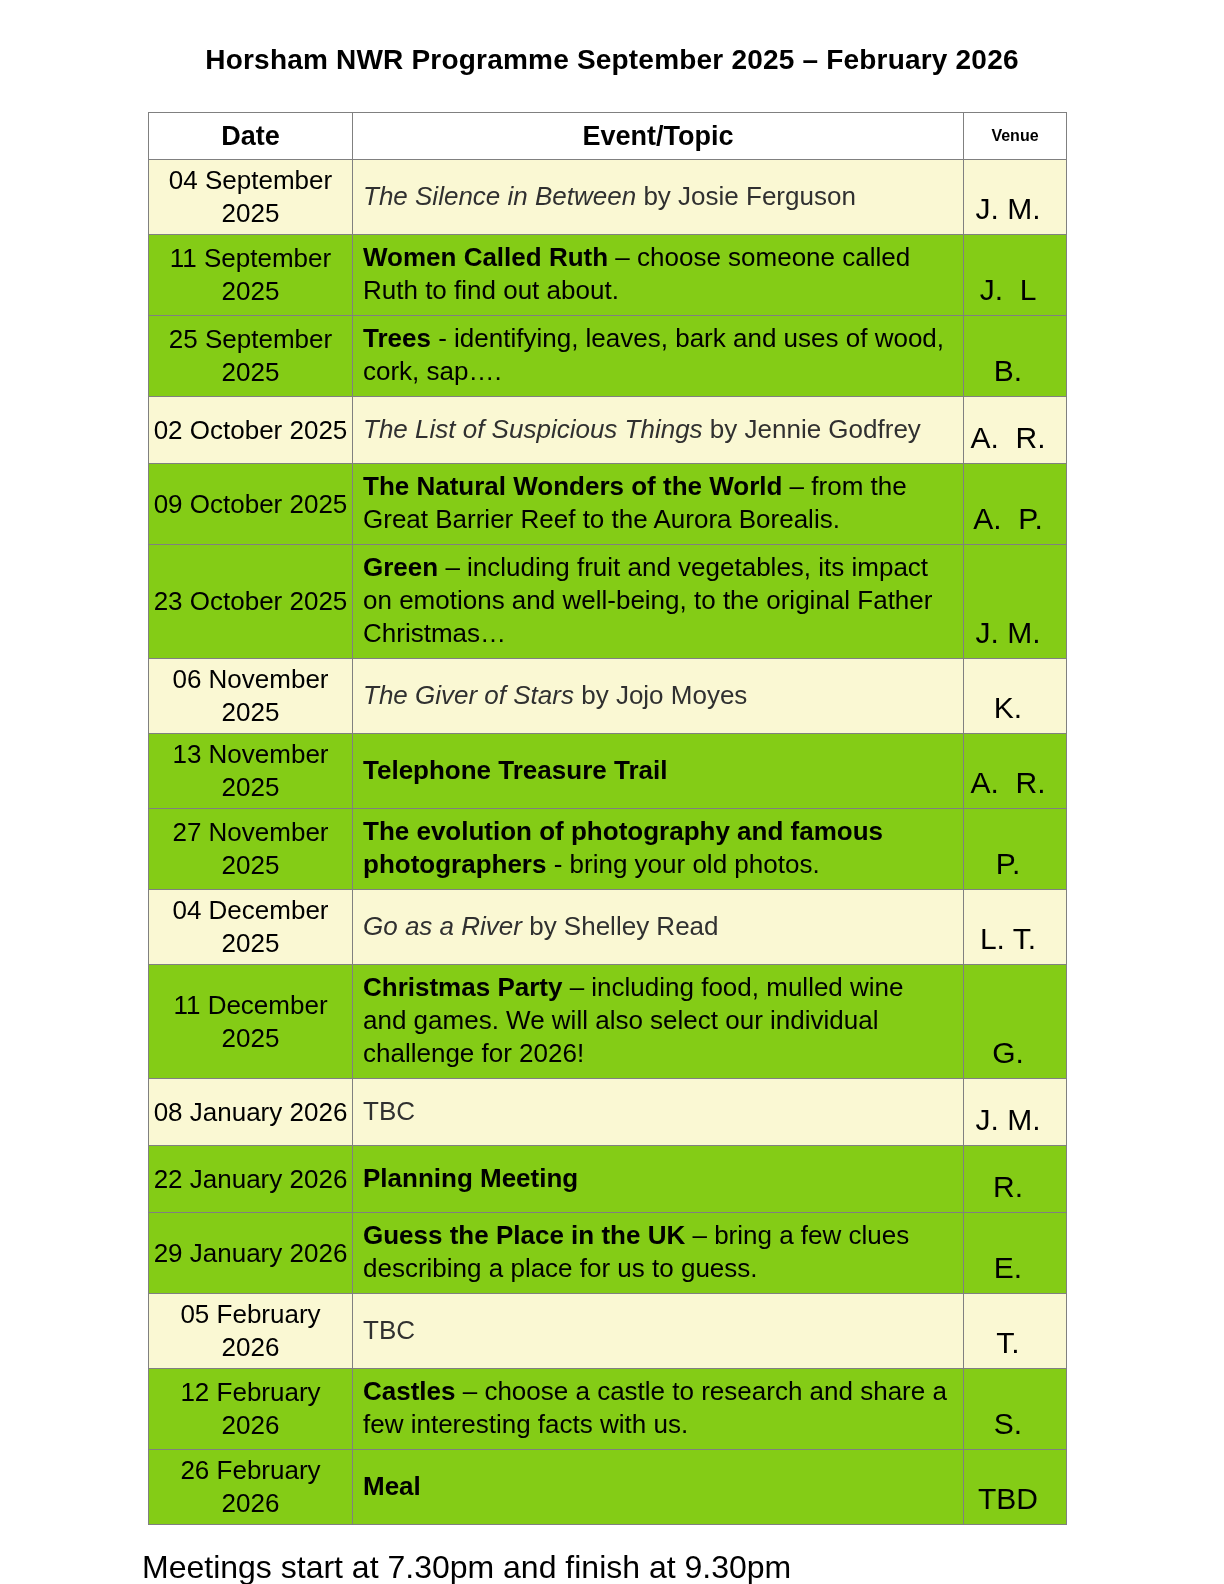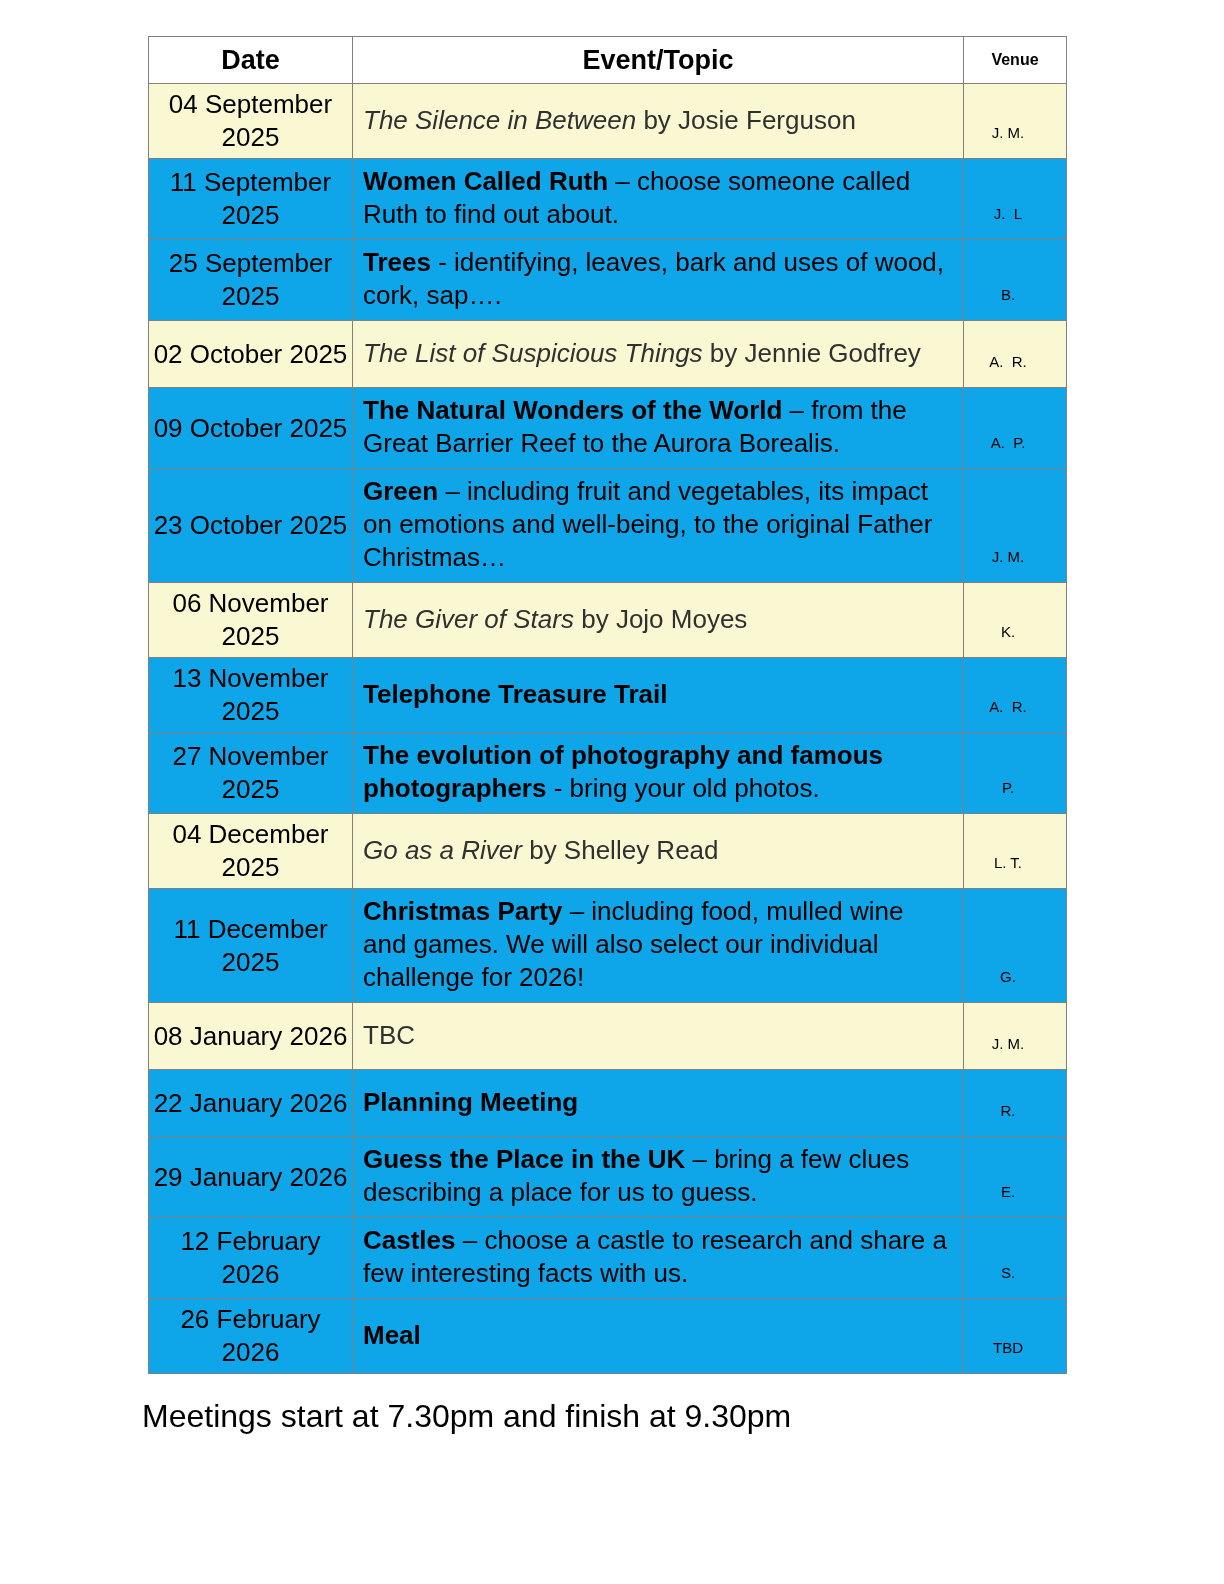--- a/index.html
+++ b/index.html
@@ -18,37 +18,38 @@
   }
   col.c-date{width:204px}
   col.c-event{width:611px}
   col.c-venue{width:103px}
   th,td{border:1px solid var(--border);}
   th{
     font-weight:bold;font-size:27px;height:46px;
     text-align:center;vertical-align:middle;background:#fff;padding:0 7px;
   }
   th.venue-h{font-size:16px;}
-  td{font-size:26px;line-height:33px;height:52px;background:#0ea5e9;}
+  td{font-size:26px;line-height:33px;height:52px;background:#84cc16;}
   td.cell-date{text-align:center;vertical-align:middle;padding:4px 3px;}
   td.cell-event{text-align:left;vertical-align:middle;padding:6px 16px 8px 10px;}
   td.cell-venue{
     text-align:center;vertical-align:bottom;
-    padding:4px 16px 9px 2px;font-size:15px;white-space:pre;
+    padding:4px 16px 9px 2px;font-size:30px;white-space:pre;
   }
   tr.highlight td{background:var(--hl);}
   tr.highlight td.cell-event{color:var(--bookText);}
   .b{font-weight:bold;}
   .i{font-style:italic;}
   .footer{font-size:32px;margin:24px 0 0 142px;}
 </style>
 </head>
 <body style="--hl: #FAF8D3; --border: #808080; --bookText: #303030; color: rgb(0, 0, 0);">
 
 <div class="page">
+  <h1 class="title">Horsham NWR Programme September 2025 – February 2026</h1>
 
   <table class="programme">
     <colgroup>
       <col class="c-date">
         <col class="c-event">
         <col class="c-venue">
     </colgroup>
     <thead>
       <tr>
         <th>Date</th>
@@ -120,20 +121,25 @@
         <tr>
           <td class="cell-date">22 January 2026</td>
           <td class="cell-event"><span class="b">Planning Meeting</span></td>
           <td class="cell-venue">R.</td>
         </tr>
         <tr>
           <td class="cell-date">29 January 2026</td>
           <td class="cell-event"><span class="b">Guess the Place in the UK</span><span> – bring a few clues describing a place for us to guess.</span></td>
           <td class="cell-venue">E.</td>
         </tr>
+        <tr class="highlight">
+          <td class="cell-date">05 February 2026</td>
+          <td class="cell-event"><span>TBC</span></td>
+          <td class="cell-venue">T.</td>
+        </tr>
         <tr>
           <td class="cell-date">12 February 2026</td>
           <td class="cell-event"><span class="b">Castles</span><span> – choose a castle to research and share a few interesting facts with us.</span></td>
           <td class="cell-venue">S.</td>
         </tr>
         <tr>
           <td class="cell-date">26 February 2026</td>
           <td class="cell-event"><span class="b">Meal</span></td>
           <td class="cell-venue">TBD</td>
         </tr>

